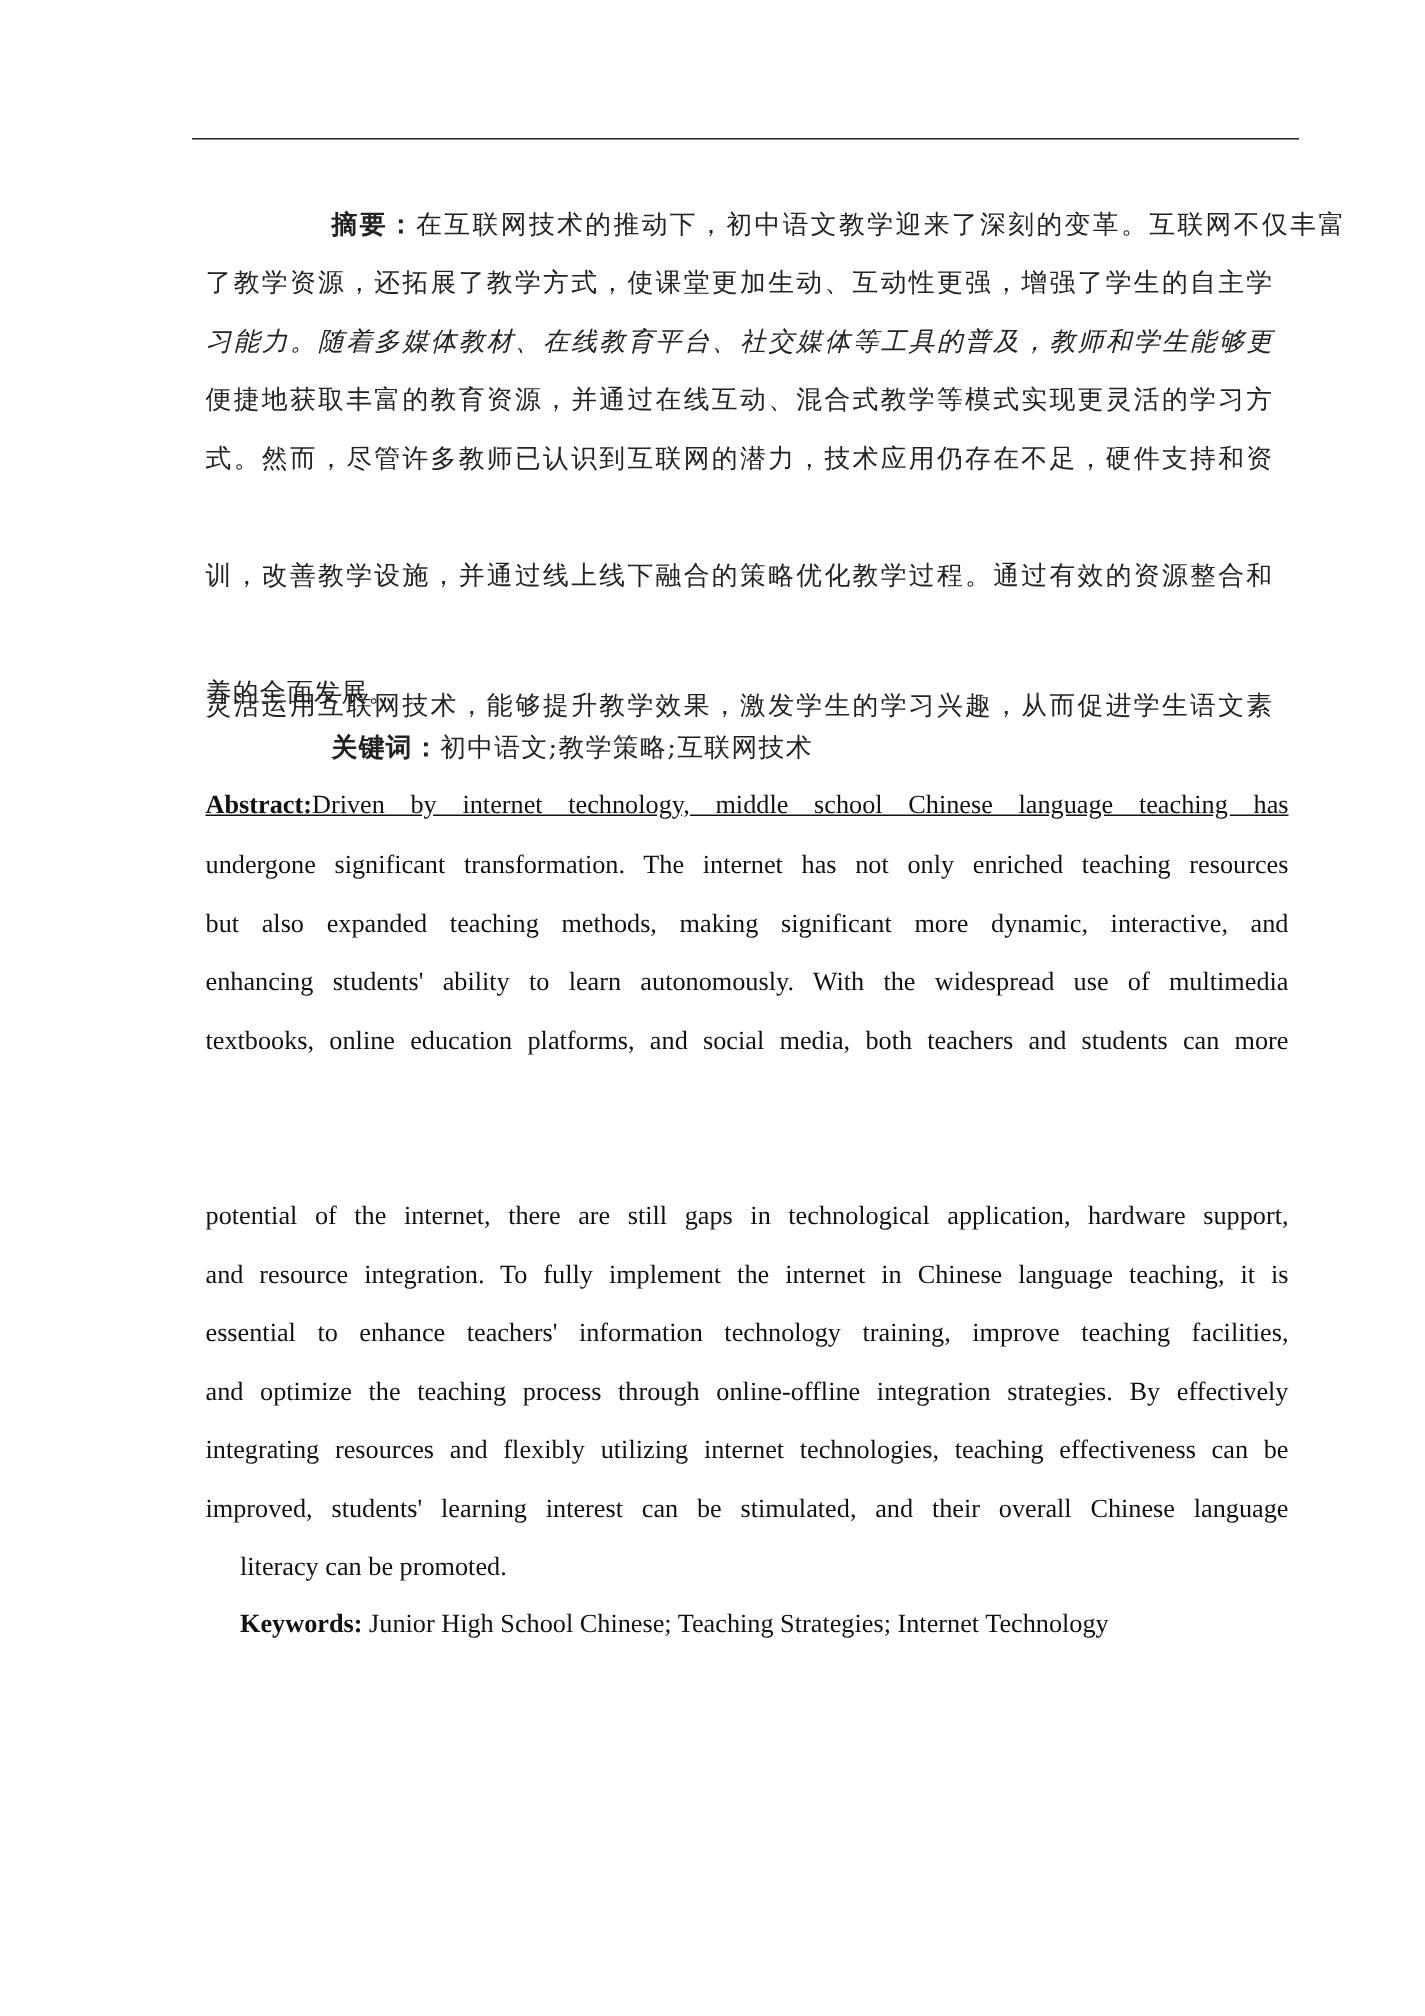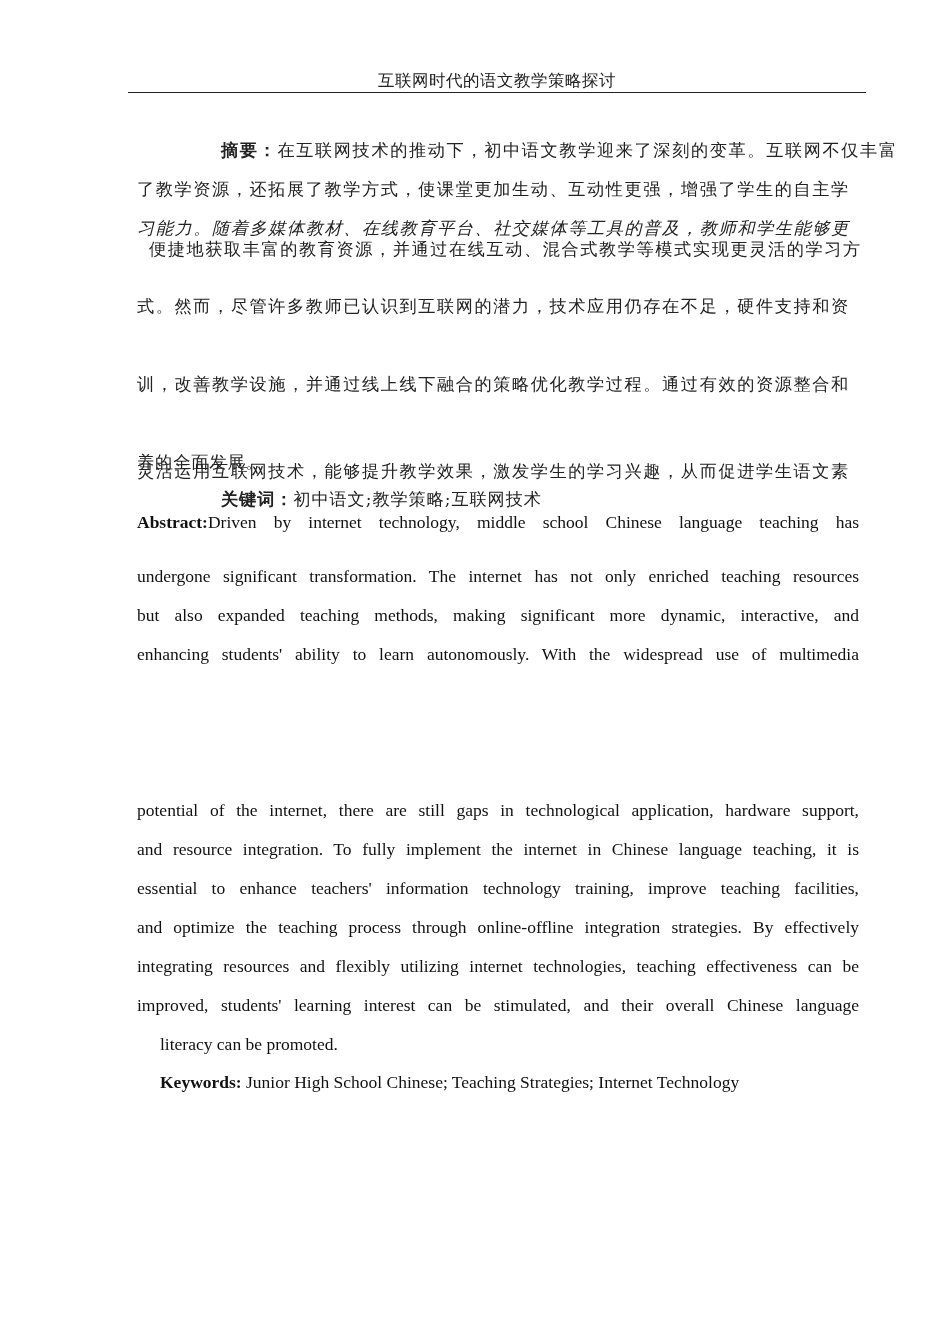--- a/index.html
+++ b/index.html
@@ -22,38 +22,38 @@
   .en { font-family: "Liberation Serif", serif; font-size: 17.5px; text-align: justify; text-align-last: justify; color: #111; }
   .en.last { text-align-last: left; margin-left: 23px; }
   .b { font-weight: bold; }
   .kw-cn-label { font-weight: bold; font-family: "DejaVu Sans", sans-serif; }
 </style>
 </head>
 <body>
 
 <div class="page">
 
-  <div class="header-title">互联网时代的语文教学策略探讨</div>
   <div class="header-rule"></div>
 
   <div class="line cn indent" style="top:138px;"><span class="kw-cn-label">摘要：</span><span>在互联网技术的推动下，初中语文教学迎来了深刻的变革。互联网不仅丰富</span></div>
   <div class="line cn full" style="top:177px;">了教学资源，还拓展了教学方式，使课堂更加生动、互动性更强，增强了学生的自主学</div>
   <div class="line cn full" style="top:216px;font-style:italic;">习能力。随着多媒体教材、在线教育平台、社交媒体等工具的普及，教师和学生能够更</div>
-  <div class="line cn full" style="top:237px;margin-left:12px;">便捷地获取丰富的教育资源，并通过在线互动、混合式教学等模式实现更灵活的学习方</div>
+  <div class="line cn full" style="top:255px;">便捷地获取丰富的教育资源，并通过在线互动、混合式教学等模式实现更灵活的学习方</div>
   <div class="line cn full" style="top:294px;">式。然而，尽管许多教师已认识到互联网的潜力，技术应用仍存在不足，硬件支持和资</div>
   <div class="line cn full" style="top:372px;">训，改善教学设施，并通过线上线下融合的策略优化教学过程。通过有效的资源整合和</div>
   <div class="line cn full" style="top:411px;margin-top:48px;">灵活运用互联网技术，能够提升教学效果，激发学生的学习兴趣，从而促进学生语文素</div>
   <div class="line cn full last" style="top:450px;">养的全面发展。</div>
 
   <div class="line cn indent last" style="top:487px;"><span class="kw-cn-label">关键词：</span><span>初中语文;教学策略;互联网技术</span></div>
 
-  <div class="line en" style="top:510px;"><span class="b">Abstract:</span><span>Driven by internet technology, middle school Chinese language teaching has</span></div>
+  <div class="line en" style="top:524px;text-decoration:underline;"><span class="b">Abstract:</span><span>Driven by internet technology, middle school Chinese language teaching has</span></div>
   <div class="line en" style="top:564px;">undergone significant transformation. The internet has not only enriched teaching resources</div>
   <div class="line en" style="top:603px;">but also expanded teaching methods, making significant more dynamic, interactive, and</div>
   <div class="line en" style="top:642px;">enhancing students' ability to learn autonomously. With the widespread use of multimedia</div>
+  <div class="line en" style="top:681px;">textbooks, online education platforms, and social media, both teachers and students can more</div>
   <div class="line en" style="top:798px;">potential of the internet, there are still gaps in technological application, hardware support,</div>
   <div class="line en" style="top:837px;">and resource integration. To fully implement the internet in Chinese language teaching, it is</div>
   <div class="line en" style="top:876px;">essential to enhance teachers' information technology training, improve teaching facilities,</div>
   <div class="line en" style="top:915px;">and optimize the teaching process through online-offline integration strategies. By effectively</div>
   <div class="line en" style="top:954px;">integrating resources and flexibly utilizing internet technologies, teaching effectiveness can be</div>
   <div class="line en" style="top:993px;">improved, students' learning interest can be stimulated, and their overall Chinese language</div>
   <div class="line en last" style="top:1032px;">literacy can be promoted.</div>
 
   <div class="line en last" style="top:1070px;"><span class="b">Keywords:</span><span> Junior High School Chinese; Teaching Strategies; Internet Technology</span></div>
 

